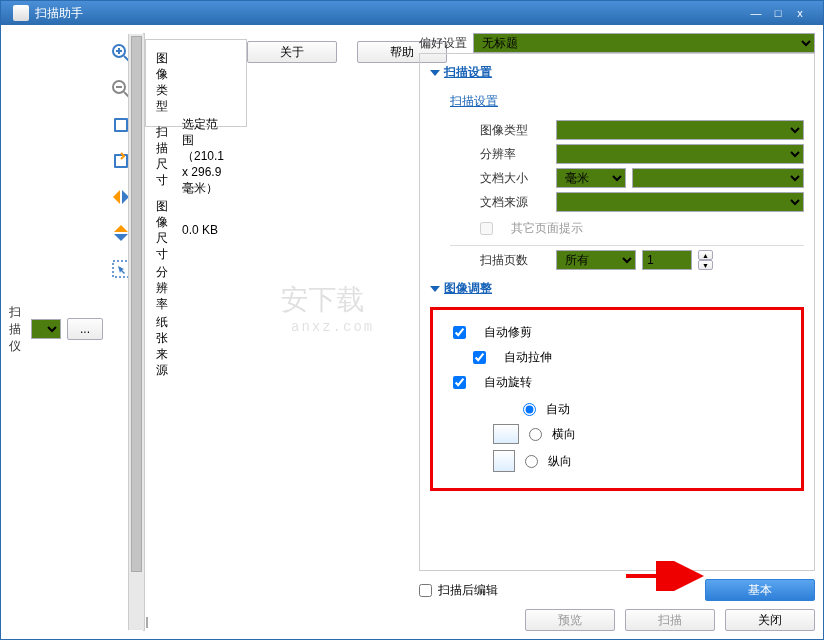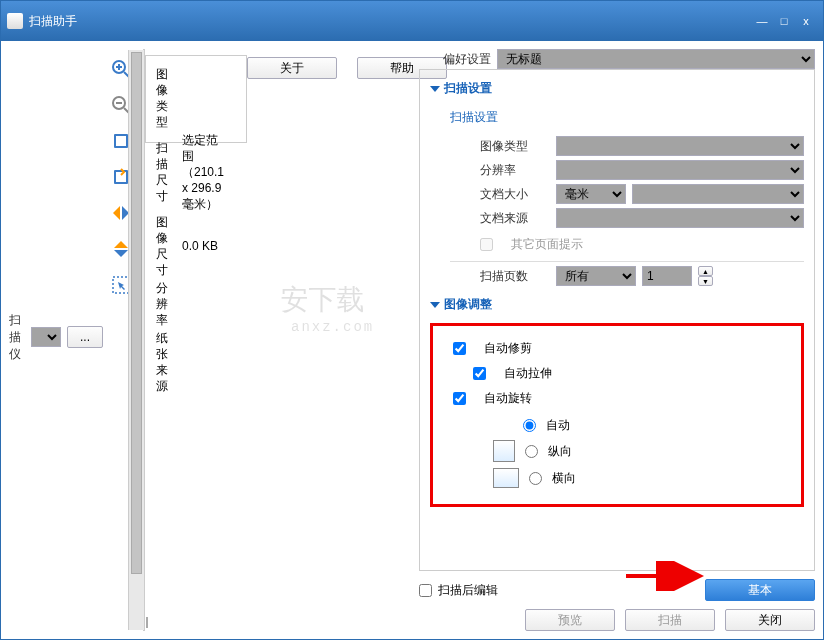--- a/index.html
+++ b/index.html
@@ -1,45 +1,45 @@
 <!DOCTYPE html>
 <html><head>
 <meta charset="utf-8">
 <style>
 * { box-sizing: border-box; margin: 0; padding: 0; }
 body { font-family: "Microsoft YaHei", sans-serif; font-size: 12px; background: #fff; }
 .window { width: 824px; height: 640px; border: 1px solid #2b6cb0; display: flex; flex-direction: column; position: relative; }
-.titlebar { height: 40px; background: linear-gradient(to bottom, #4a8fd8, #2b6cb0); color: #fff; display: flex; align-items: center; padding: 0 6px; }
+.titlebar { height: 24px; background: linear-gradient(to bottom, #4a8fd8, #2b6cb0); color: #fff; display: flex; align-items: center; padding: 0 12px; }
 .titlebar .icon { width: 16px; height: 16px; margin-right: 6px; background: linear-gradient(#fff,#ddd); border-radius:2px; }
 .titlebar .title { flex: 1; font-size: 12px; }
 .winbtn { width: 22px; height: 16px; text-align: center; color: #fff; cursor: pointer; font-size: 11px; line-height: 16px; }
 .body { flex: 1; display: flex; background: #fff; padding: 8px; gap: 10px; }
 .left { width: 400px; display: flex; }
 .row { display: flex; align-items: center; gap: 6px; margin-bottom: 6px; }
 .label { color: #333; }
-select, input[type=text] { border: 1px solid #aab; background: #a3a3a3; height: 20px; padding: 0 4px; font-size: 12px; }
+select, input[type=text] { border: 1px solid #aab; background: #4d7c0f; height: 20px; padding: 0 4px; font-size: 12px; }
 .btn { border: 1px solid #aab; background: linear-gradient(#fdfdfd,#ececec); height: 22px; padding: 0 12px; cursor: pointer; font-size: 12px; border-radius: 2px; }
 .btn.wide { min-width: 90px; }
 .three-dot { width: 40px; }
 .leftmain { flex: 1; display: flex; gap: 4px; }
 .toolbar { width: 36px; display: flex; flex-direction: column; gap: 8px; padding-top: 6px; align-items: center; }
 .tbicon { width: 28px; height: 28px; border: 1px solid transparent; display: flex; align-items: center; justify-content: center; cursor: pointer; border-radius: 3px; }
 .preview { flex: 1; border: 1px solid #ccc; background: #fff; position: relative; }
 .preview .scrollbar-v { position: absolute; right: 0; top: 0; width: 16px; height: 100%; background: #e8e8e8; border-left: 1px solid #ccc; }
 .preview .scrollbar-h { position: absolute; left: 0; bottom: 0; height: 16px; width: calc(100% - 16px); background: #e8e8e8; border-top: 1px solid #ccc; }
 .preview .sb-thumb { background: #c4c4c4; border: 1px solid #aaa; }
 .infobox { border: 1px solid #ccc; padding: 8px; margin-top: 6px; height: 88px; font-size: 12px; line-height: 16px; }
 .infobox table td { padding-right: 12px;}
 .bottombtns { display: flex; gap: 20px; margin-top: 8px; }
 .right { flex: 1; display: flex; flex-direction: column; }
-.prefrow { display: flex; align-items: center; gap: 6px; margin-left: 24px; }
+.prefrow { display: flex; align-items: center; gap: 6px; }
 .prefrow select { flex: 1; }
 .prefbtns { display: flex; gap: 8px; justify-content: flex-end; margin: 10px 0; }
 .panel { border: 1px solid #ccc; flex: 1; overflow: auto; padding: 4px 10px 10px 10px; position: relative; }
-.group-header { color: #1863b8; font-weight: bold; padding: 6px 0; display: flex; align-items: center; gap: 4px; cursor: pointer; }
+.group-header { color: #1863b8; font-weight: bold; padding: 6px 0; display: flex; align-items: center; gap: 4px; cursor: pointer; text-decoration: underline; }
 .tri { width: 0; height: 0; border-left: 5px solid transparent; border-right: 5px solid transparent; border-top: 6px solid #1863b8; }
 .sub { margin-left: 20px; }
 .sub .group-header { font-weight: normal; color: #1863b8; }
 .form-row { display: flex; align-items: center; margin: 4px 0 4px 30px; gap: 6px; }
 .form-row .lbl { width: 70px; color: #333; }
 .form-row select { flex: 1; }
 .checkbox-row { margin-left: 30px; padding: 4px 0; display: flex; align-items: center; gap: 18px; }
 .redbox { border: 3px solid #e00; padding: 10px; margin-top: 4px; position: relative; }
 .orient-row { display: flex; align-items: center; gap: 10px; margin: 6px 0 6px 50px; }
 .orient-icon { width: 22px; height: 22px; border: 1px solid #888; background: linear-gradient(#fff,#def); }
@@ -230,28 +230,28 @@
           </div>
           <div class="checkbox-row" style="margin-left:10px">
             <input type="checkbox" checked="" style="">
             <span>自动旋转</span>
           </div>
           <div class="orient-row" style="margin-left:80px">
             <input type="radio" name="orient" checked="" style="">
             <span>自动</span>
           </div>
           <div class="orient-row">
+            <div class="orient-icon" style="width:26px;height:20px"></div>
+            <input type="radio" name="orient" style="">
+            <span>横向</span>
+          </div>
+          <div class="orient-row">
             <div class="orient-icon"></div>
             <input type="radio" name="orient" style="">
             <span>纵向</span>
-          </div>
-          <div class="orient-row">
-            <div class="orient-icon" style="width:26px;height:20px"></div>
-            <input type="radio" name="orient" style="">
-            <span>横向</span>
           </div>
         </div>
 
       </div>
 
       <div style="display:flex;align-items:center;gap:6px;margin-top:8px">
         <input type="checkbox" style="">
         <span>扫描后编辑</span>
         <div style="flex:1"></div>
         <button class="btn primary">基本</button>

